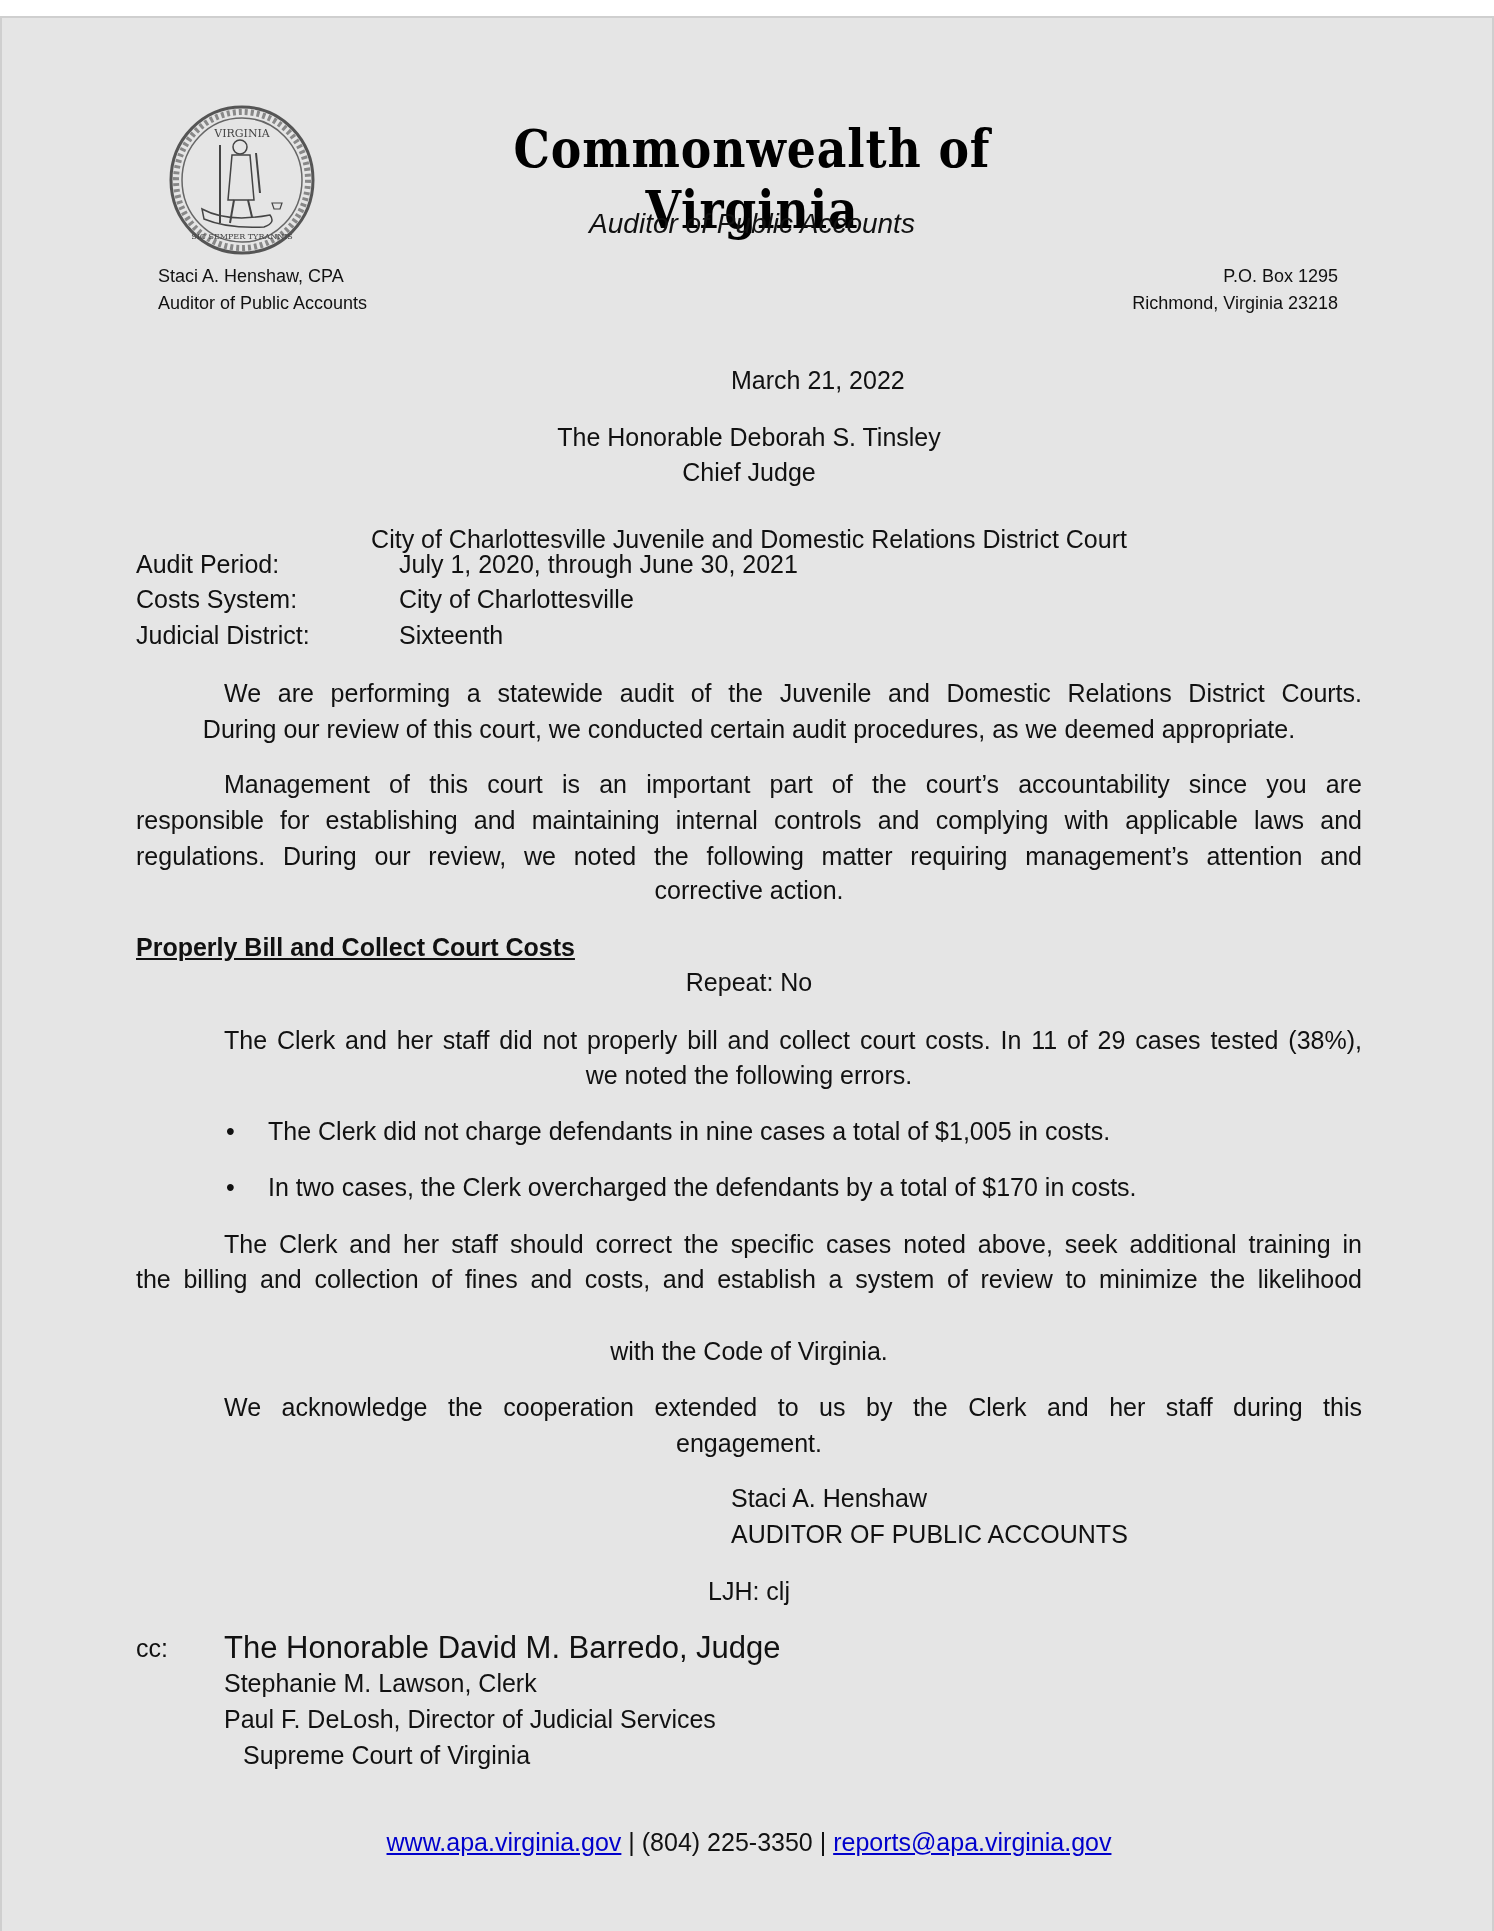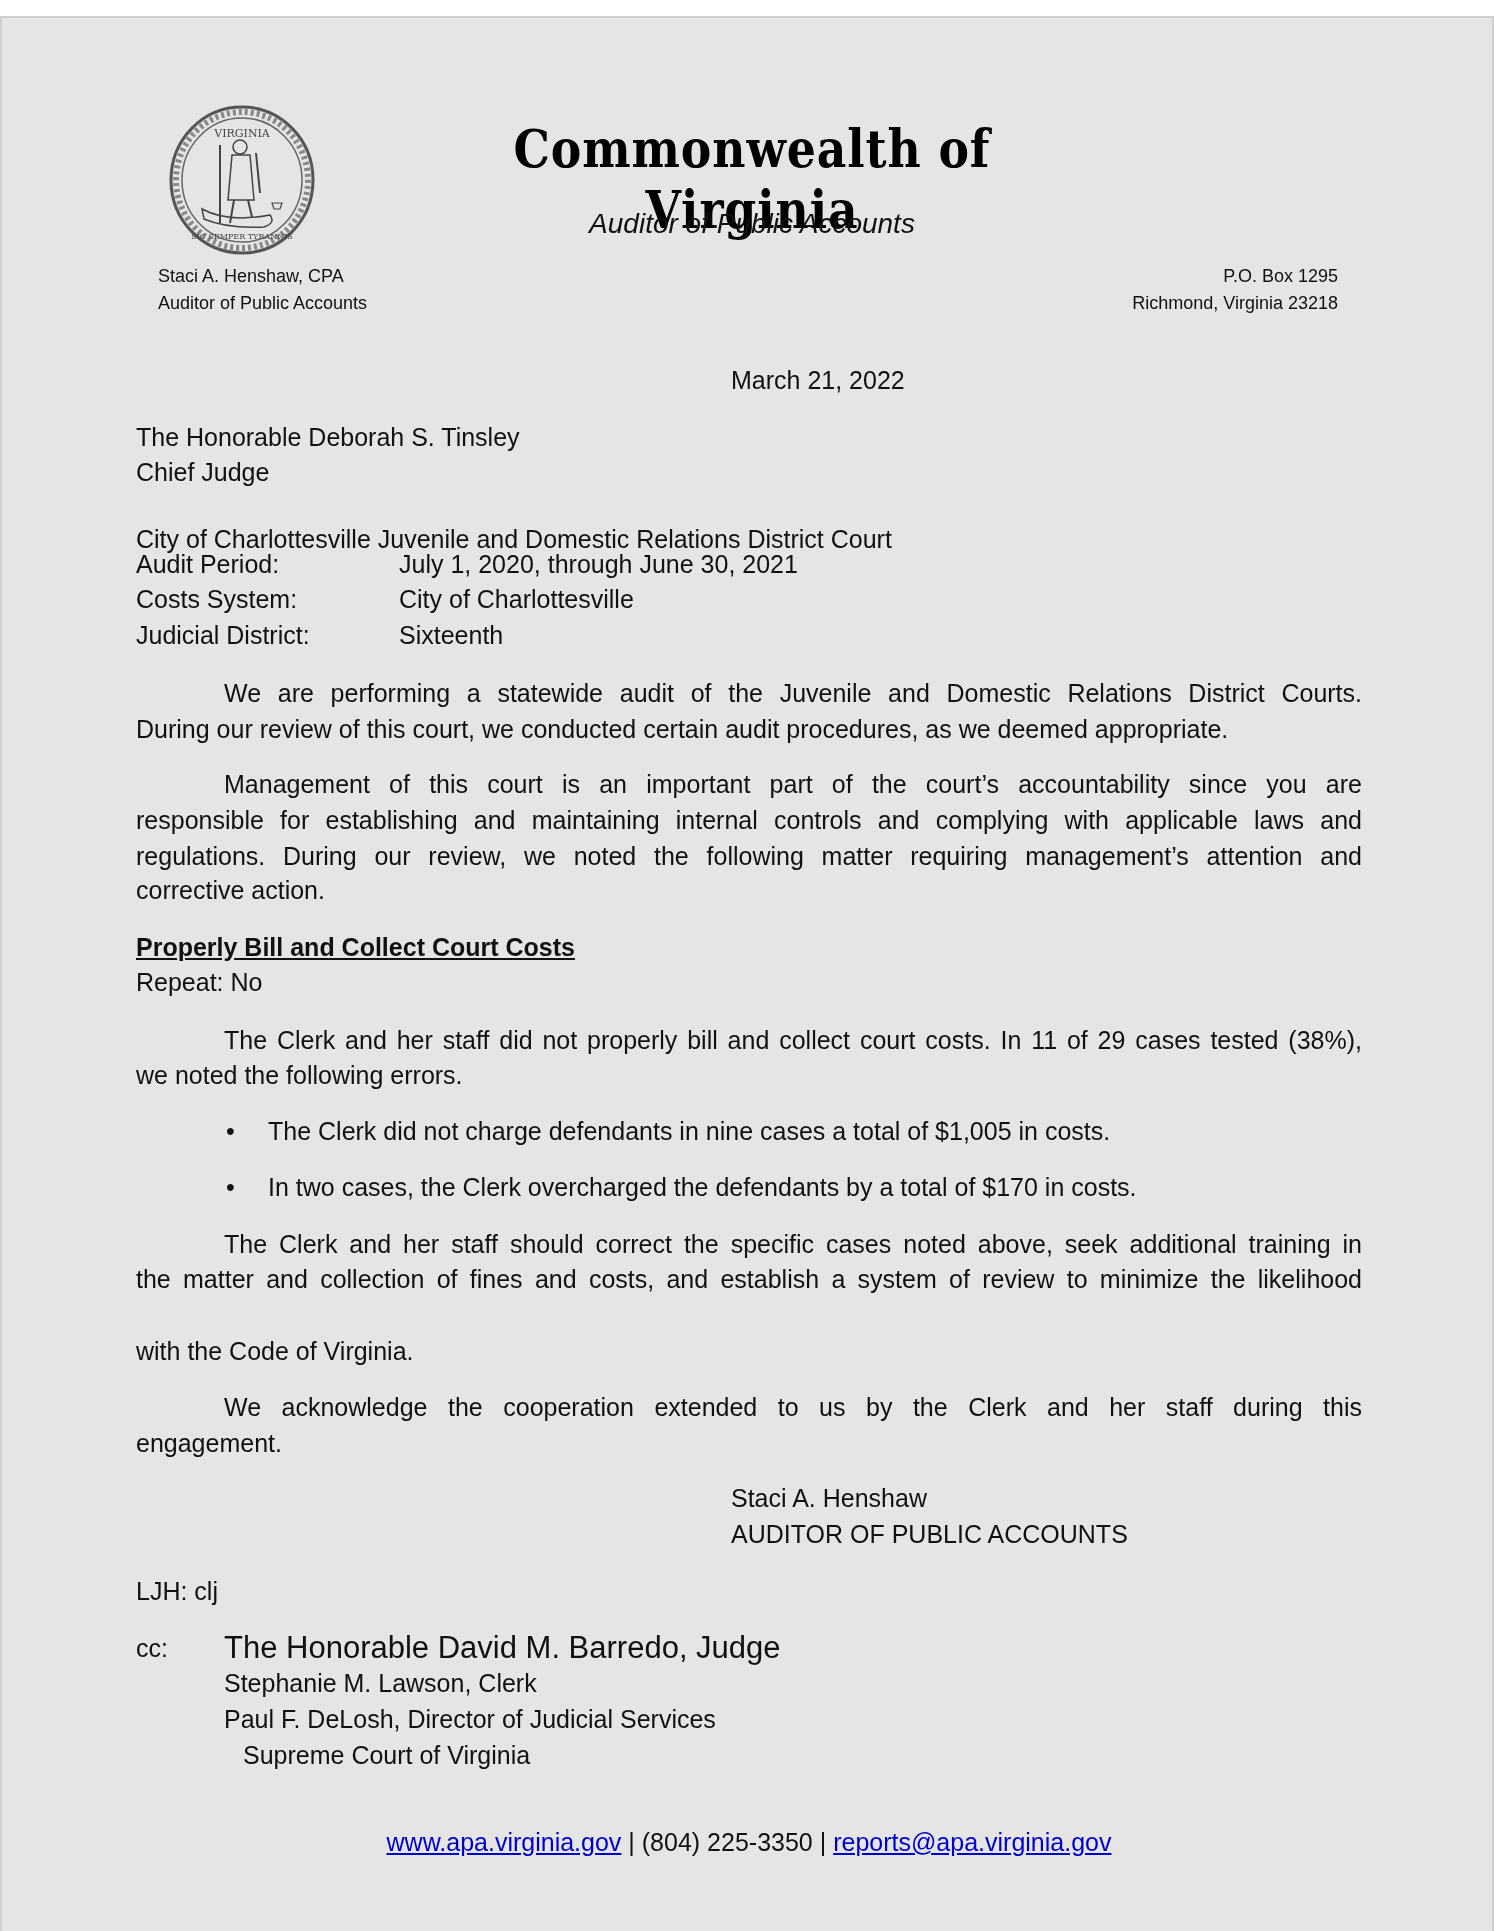--- a/index.html
+++ b/index.html
@@ -6,21 +6,21 @@
   body { width:1494px; height:1931px; position:relative; background:#ffffff; overflow:hidden;
          font-family:"Liberation Sans", sans-serif; color:#111; }
   .page { position:absolute; left:0; top:16px; width:1490px; height:1927px; border:2px solid #cfcfcf; background:#e5e5e5; }
   .abs { position:absolute; white-space:nowrap; }
   .seal { position:absolute; left:166px; top:87px; width:148px; height:150px; }
   .title { position:absolute; left:420px; top:100px; width:660px; text-align:center;
            font-family:"DejaVu Serif", serif; font-weight:bold; font-size:52px; letter-spacing:1px; color:#000;
            transform:scaleX(0.88); transform-origin:center; }
   .subtitle { position:absolute; left:480px; top:190px; width:540px; text-align:center; font-style:italic; font-size:28px; color:#111; }
   .small { font-size:18px; line-height:27px; }
-  .line { position:absolute; left:134px; width:1226px; font-size:25px; line-height:36px; height:36px; white-space:nowrap; }
+  .line { position:absolute; left:134px; width:1226px; font-size:25px; line-height:36px; height:36px; white-space:nowrap;text-align:center; }
   .just { text-align:justify; text-align-last:justify; }
   .ind { padding-left:88px; box-sizing:border-box; }
   .head { font-weight:bold; text-decoration:underline; }
   .lbl { position:absolute; left:134px; font-size:25px; line-height:36px; white-space:nowrap; }
   .val { position:absolute; left:397px; font-size:25px; line-height:36px; white-space:nowrap; }
   .bullet { position:absolute; left:224px; font-size:25px; line-height:36px; }
   .btext { position:absolute; left:266px; font-size:25px; line-height:36px; white-space:nowrap; }
   .footer { position:absolute; left:0; width:1494px; top:1806px; text-align:center; font-size:25px; line-height:36px; }
   .footer a { color:#0000cc; text-decoration:underline; }
 </style>
@@ -85,21 +85,21 @@
 
   <div class="line just ind" style="top:1004px;">The Clerk and her staff did not properly bill and collect court costs.  In 11 of 29 cases tested (38%),</div>
   <div class="line" style="top:1039px;">we noted the following errors.</div>
 
   <div class="bullet" style="top:1095px;">•</div>
   <div class="btext" style="top:1095px;">The Clerk did not charge defendants in nine cases a total of $1,005 in costs.</div>
   <div class="bullet" style="top:1151px;">•</div>
   <div class="btext" style="top:1151px;">In two cases, the Clerk overcharged the defendants by a total of $170 in costs.</div>
 
   <div class="line just ind" style="top:1208px;">The Clerk and her staff should correct the specific cases noted above, seek additional training in</div>
-  <div class="line just" style="top:1243px;">the matter and collection of fines and costs, and establish a system of review to minimize the likelihood</div>
+  <div class="line just" style="top:1243px;">the billing and collection of fines and costs, and establish a system of review to minimize the likelihood</div>
   <div class="line" style="top:1315px;">with the Code of Virginia.</div>
 
   <div class="line just ind" style="top:1371px;">We acknowledge the cooperation extended to us by the Clerk and her staff during this</div>
   <div class="line" style="top:1407px;">engagement.</div>
 
   <div class="abs" style="left:729px; top:1462px; font-size:25px; line-height:36px;">Staci A. Henshaw</div>
   <div class="abs" style="left:729px; top:1498px; font-size:25px; line-height:36px;">AUDITOR OF PUBLIC ACCOUNTS</div>
 
   <div class="line" style="top:1555px;">LJH: clj</div>
 

